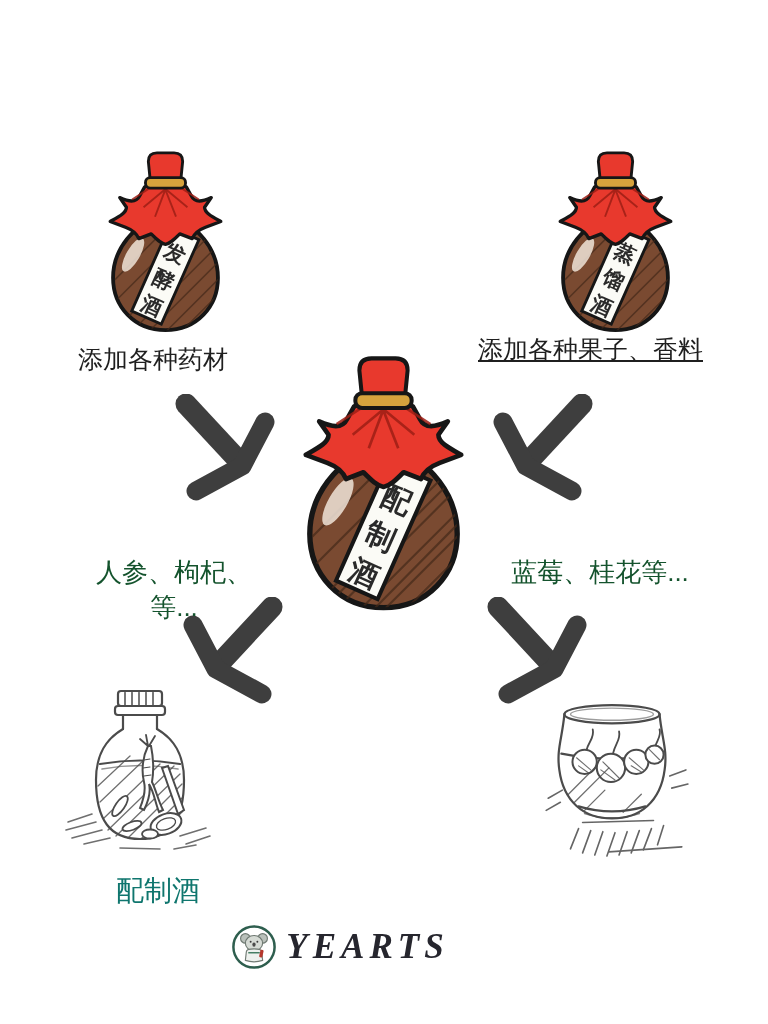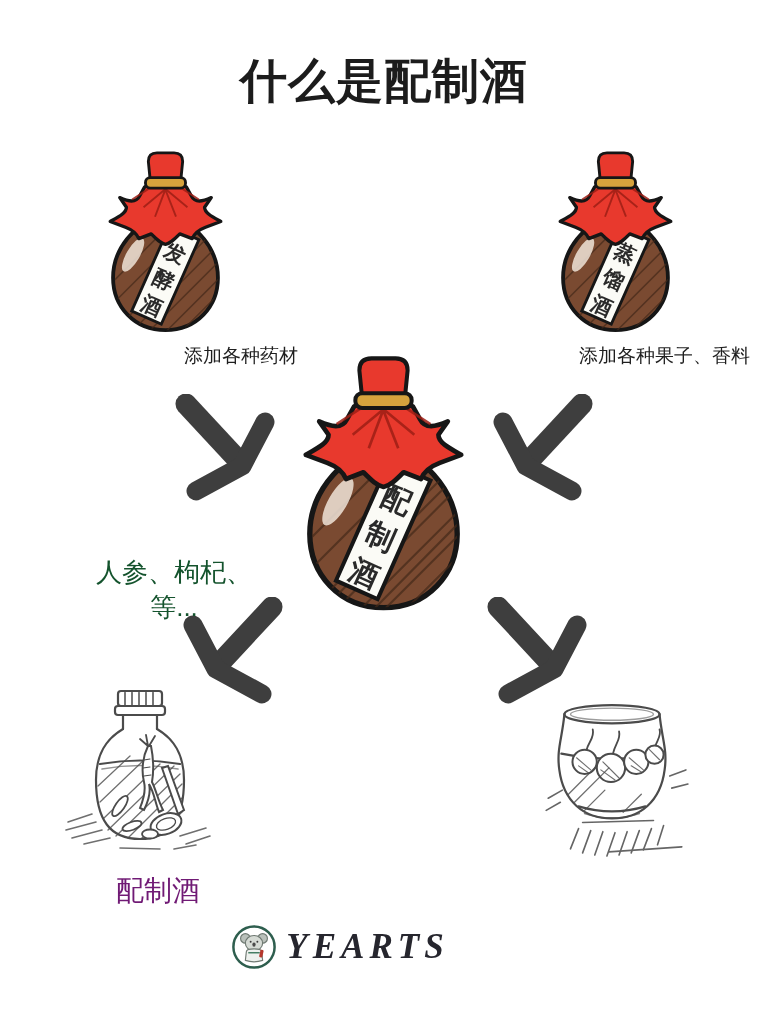--- a/index.html
+++ b/index.html
@@ -4,50 +4,49 @@
 <style>
   html,body{margin:0;padding:0;background:#fff;}
   .page{position:relative;width:768px;height:1024px;background:#ffffff;overflow:hidden;
         font-family:"Liberation Sans","DejaVu Sans",sans-serif;color:#1f1f1f;}
   .title{position:absolute;top:50px;left:0;width:768px;text-align:center;
          font-size:47px;font-weight:900;letter-spacing:1px;color:#1c1c1c;}
   .jar{position:absolute;}
   .jar-left{left:94px;top:146px;width:143px;height:191px;}
   .jar-right{left:544px;top:146px;width:143px;height:191px;}
   .jar-center{left:283px;top:349px;width:201px;height:268px;}
-  .caption{position:absolute;font-size:19px;color:#1f1f1f;text-align:right;}
+  .caption{position:absolute;font-size:25px;color:#1f1f1f;text-align:left;}
   .caption-left{left:78px;top:343px;width:220px;}
-  .caption-right{left:478px;top:343px;width:272px;}
+  .caption-right{left:478px;top:333px;width:272px;text-decoration:underline;}
   .note{position:absolute;font-size:26px;color:#14532d;text-align:center;}
   .note-left{left:74px;top:555px;width:200px;}
   .note-right{left:500px;top:555px;width:200px;}
   .arrow{position:absolute;width:110px;height:120px;}
   .arrow-1{left:170px;top:394px;}
   .arrow-2{left:488px;top:394px;}
   .arrow-3{left:178px;top:597px;}
   .arrow-4{left:482px;top:597px;}
   .sketch{position:absolute;}
   .sketch-jar{left:62px;top:686px;width:150px;height:175px;}
   .sketch-glass{left:538px;top:697px;width:152px;height:164px;}
-  .result-label{position:absolute;font-size:28px;color:#701a75;text-align:center;}
+  .result-label{position:absolute;font-size:28px;color:#0f766e;text-align:center;}
   .result-left{left:58px;top:872px;width:200px;}
   .result-right{left:511px;top:872px;width:200px;}
   .footer{position:absolute;left:0;top:924px;width:680px;display:flex;
           align-items:center;justify-content:center;gap:9px;}
   .logo-circle{width:46px;height:46px;display:block;}
   .brand{font-family:"Liberation Serif","DejaVu Serif",serif;font-style:italic;font-weight:700;
          font-size:35px;letter-spacing:5px;color:#26262e;line-height:46px;}
   svg text{font-family:"Liberation Sans","DejaVu Sans",sans-serif;}
 </style>
 </head>
 <body>
 
 <div class="page">
 
-  <div class="title">什么是配制酒</div>
 
   <svg class="jar jar-left" viewBox="0 0 150 200">
     <defs>
         <clipPath id="clipL">
           <path d="M53,80 C34,94 20,112 20,138 C20,168 42,193 75,193 C108,193 130,168 130,138 C130,112 116,94 97,80 C92,77 58,77 53,80 Z"></path>
         </clipPath>
       </defs>
     <path d="M53,80 C34,94 20,112 20,138 C20,168 42,193 75,193 C108,193 130,168 130,138 C130,112 116,94 97,80 C92,77 58,77 53,80 Z" fill="#7A4A31" stroke="#161616" stroke-width="4"></path>
     <g clip-path="url(#clipL)" stroke="#45291A" stroke-width="1.6" opacity="0.7" fill="none">
       <path d="M30,185 L125,90 M42,192 L132,102 M56,196 L136,116 M72,198 L138,132 M90,196 L138,148 M25,160 L95,90 M22,140 L75,87 M108,196 L136,168"></path>
@@ -139,20 +138,21 @@
     </g>
   </svg>
   <svg class="arrow arrow-4" viewBox="0 0 110 120">
     <g stroke="#3E3E3E" fill="none" stroke-linecap="round" stroke-linejoin="round">
       <path d="M16,10 L68,66" stroke-width="21"></path>
       <path d="M26,97 L72,72 L95,28" stroke-width="19"></path>
     </g>
   </svg>
 
   <div class="note note-left">人参、枸杞、等...</div>
+  <div class="note note-right">蓝莓、桂花等...</div>
 
   <svg class="sketch sketch-jar" viewBox="0 0 150 175">
     <g stroke="#4B4B4B" fill="none" stroke-width="2.2" stroke-linecap="round">
       <rect x="56" y="5" width="44" height="15" rx="3"></rect>
       <path d="M63,6.5 L63,19 M70,6.5 L70,19 M77,6.5 L77,19 M84,6.5 L84,19 M91,6.5 L91,19" stroke-width="1.5"></path>
       <rect x="53" y="20" width="50" height="9" rx="3"></rect>
       <path d="M61,29 L61,43 M95,29 L95,43"></path>
       <path d="M61,43 C44,53 34,68 34,94 C34,134 48,153 78,153 C108,153 122,134 122,94 C122,68 112,53 95,43"></path>
       <path d="M38,78 Q78,71 118,78"></path>
       <path d="M40,83 Q78,76 116,83" opacity="0.6" stroke-width="1.6"></path>

